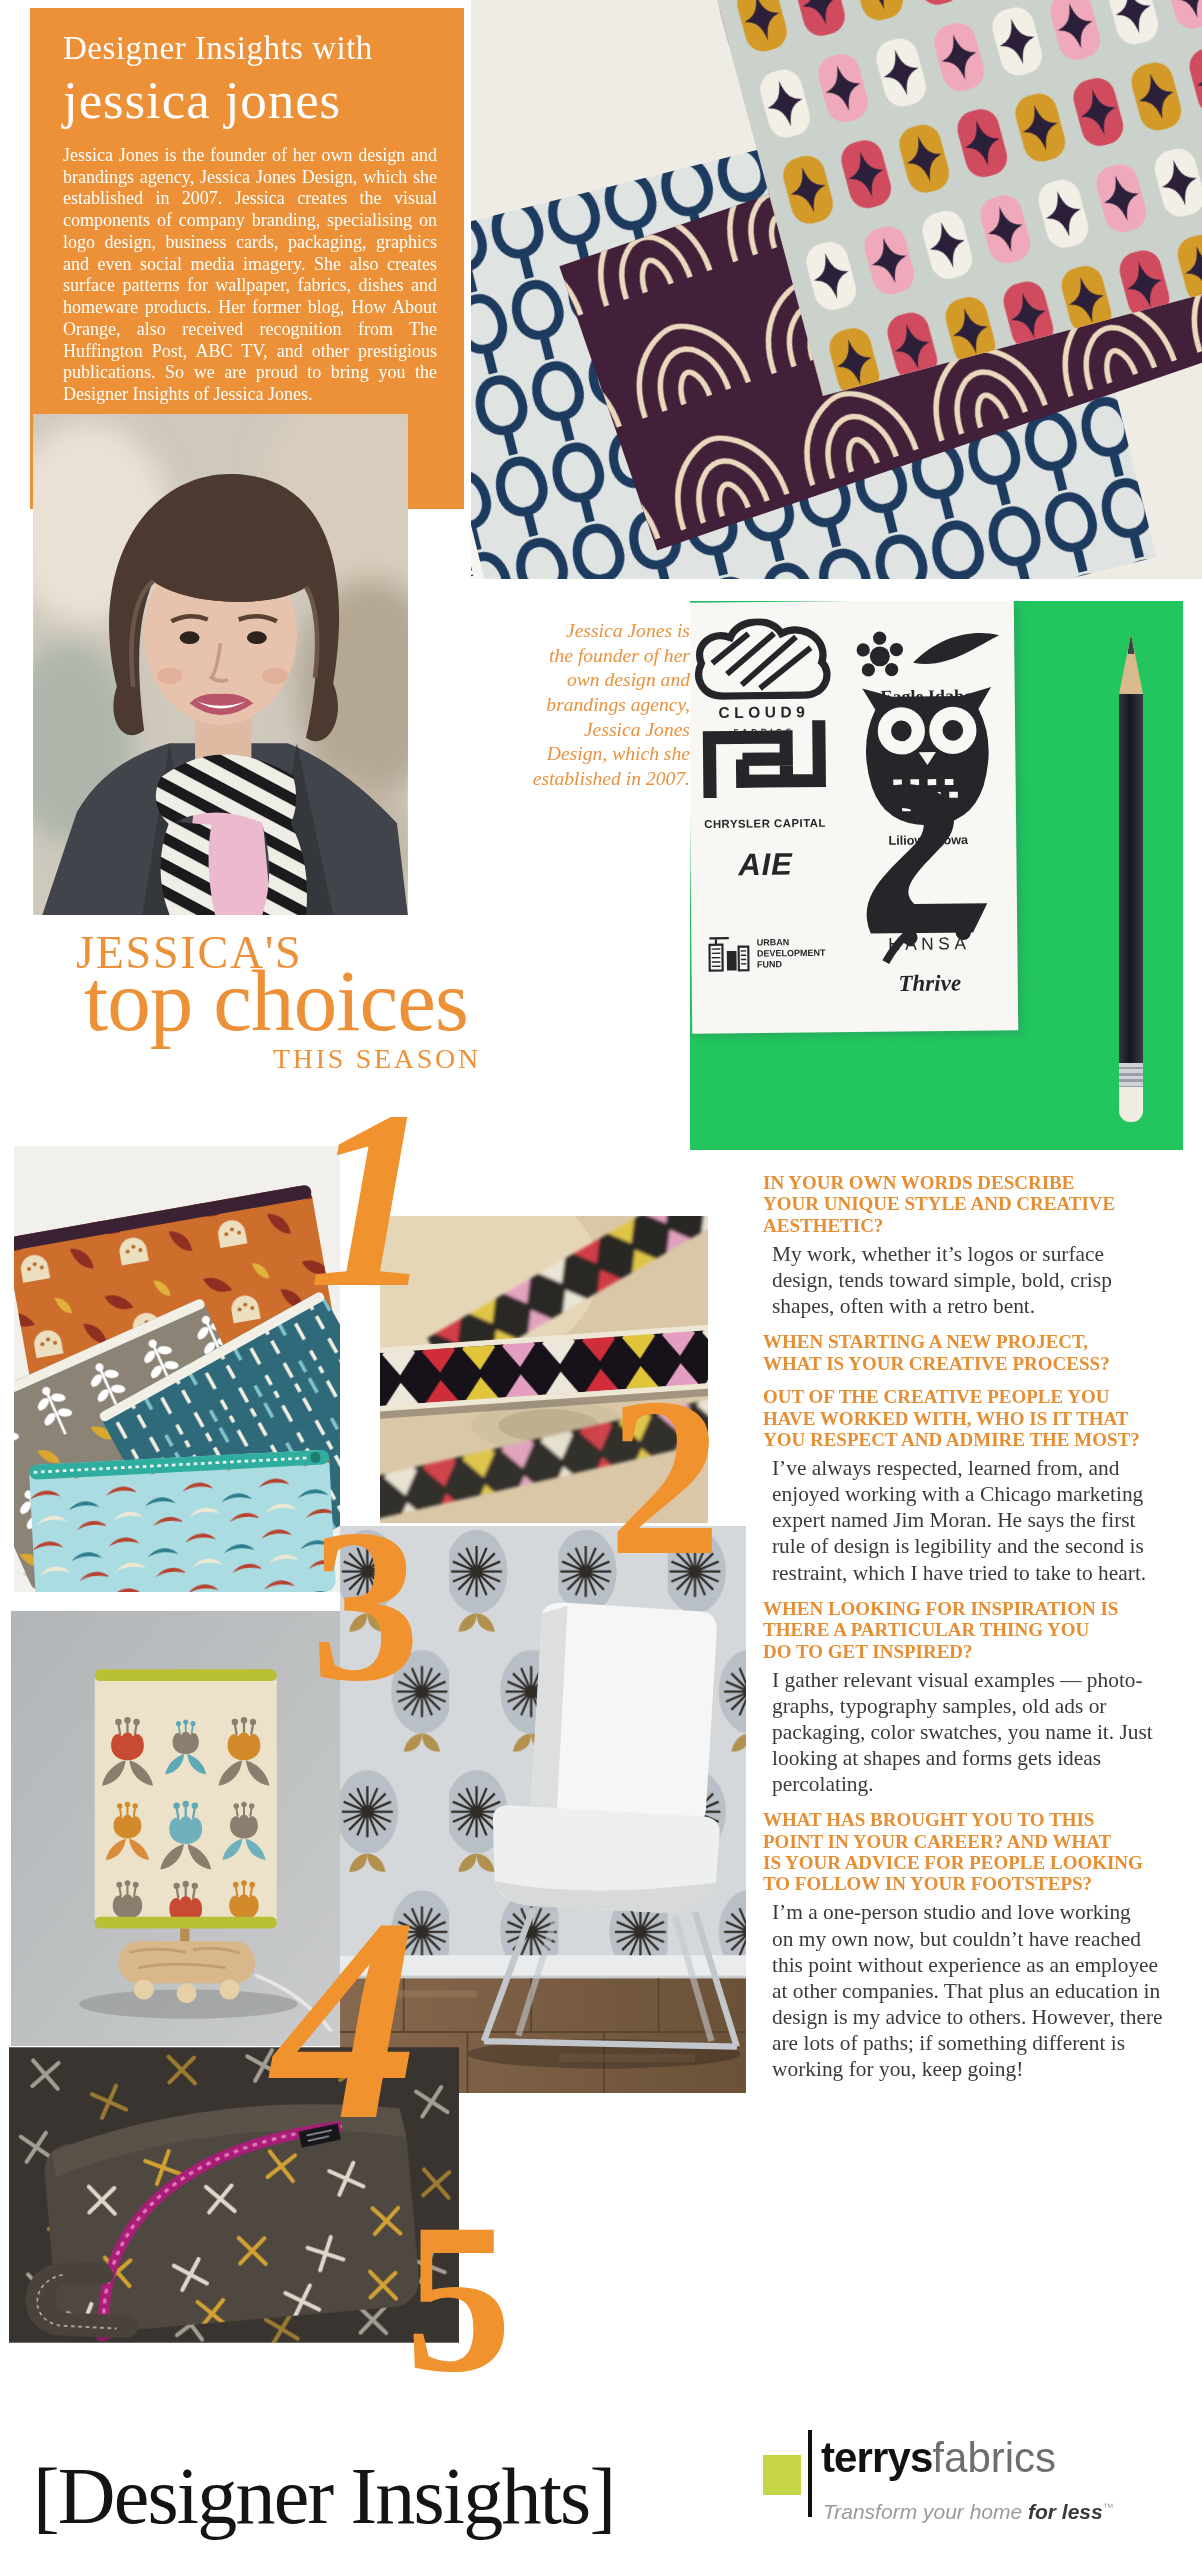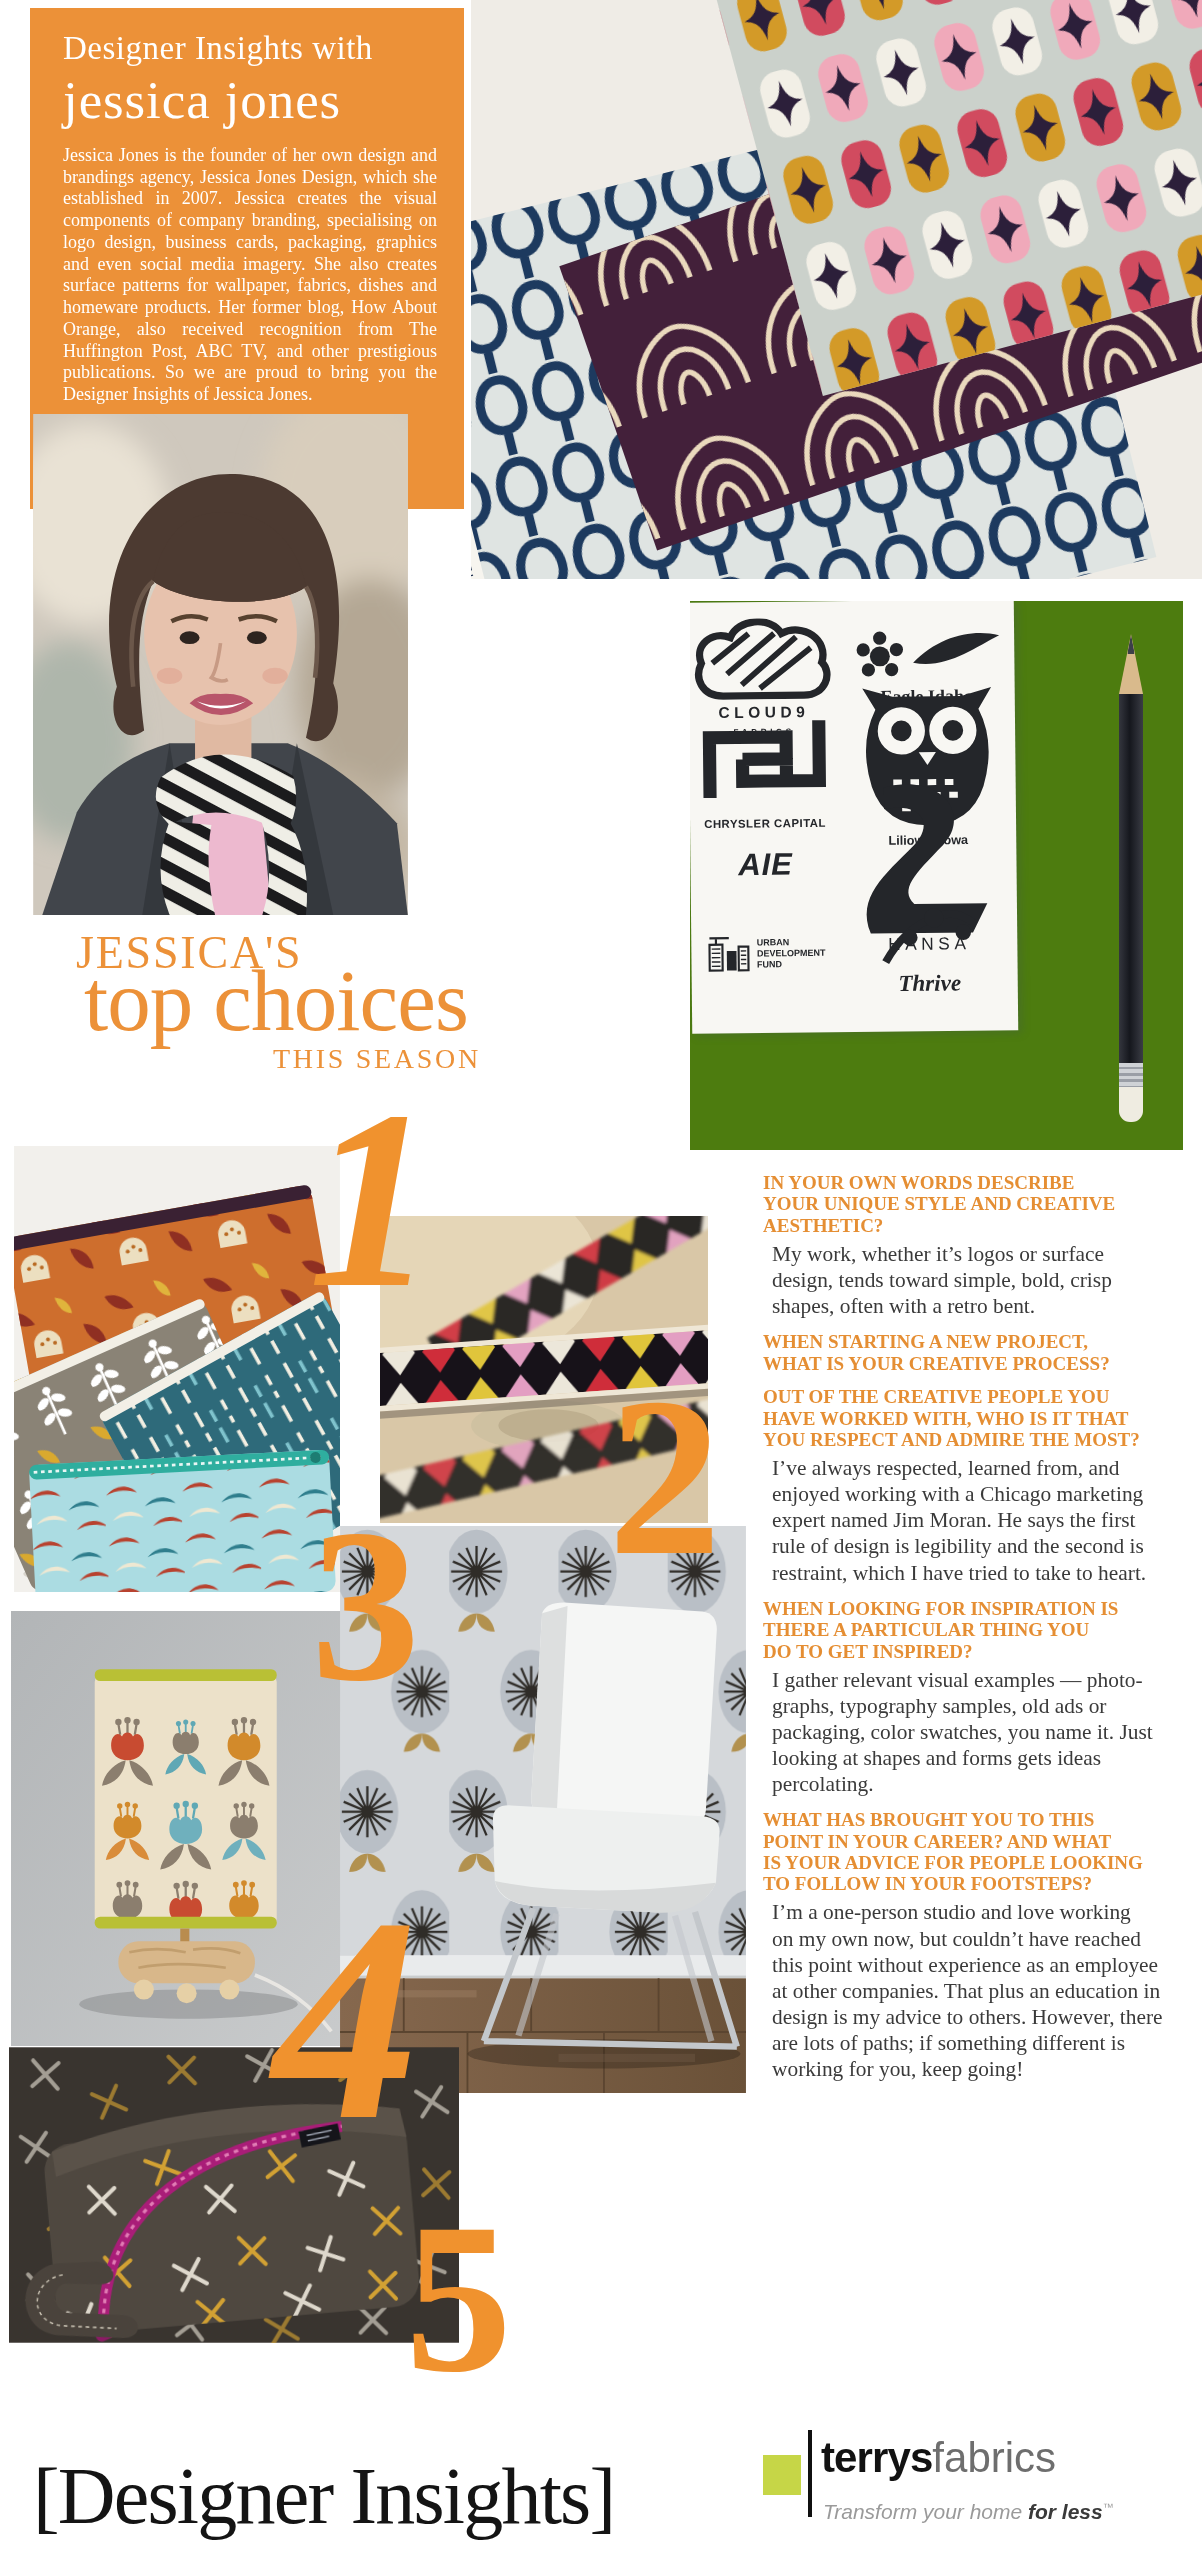--- a/index.html
+++ b/index.html
@@ -31,21 +31,21 @@
   .num.it{font-style:italic;}
   .n1{left:308px;top:1072px;font-size:255px;}
   .n2{left:608px;top:1363px;font-size:227px;}
   .n3{left:311px;top:1497px;font-size:218px;}
   .n4{left:273px;top:1874px;font-size:291px;}
   .n5{left:405px;top:2191px;font-size:214px;}
 
   
   .fabric-photo{left:471px;top:0;width:732px;height:579px;}
   .portrait-photo{left:33px;top:414px;width:375px;height:501px;}
-  .logos-photo{left:690px;top:601px;width:493px;height:549px;background:#4d7c0f;}
+  .logos-photo{left:690px;top:601px;width:493px;height:549px;background:#22c55e;}
   .pouches-photo{left:13.6px;top:1146px;width:326px;height:446px;}
   .ribbon-photo{left:380px;top:1216px;width:328px;height:307px;}
   .lamp-photo{left:11px;top:1611px;width:344px;height:435px;}
   .chair-photo{left:340px;top:1526px;width:406px;height:567px;}
   .bag-photo{left:9px;top:2047px;width:450px;height:296px;}
 
   
   .logo-card{position:absolute;left:0;top:0;width:326px;height:431px;background:#f8f7f3;
              transform:rotate(-.6deg);box-shadow:3.6px 2.7px 9px rgba(60,80,95,.25);}
   .logo-cell{position:absolute;width:146px;text-align:center;color:#24262a;transform:translate(-50%,-50%);
@@ -197,20 +197,27 @@
       <ellipse cx="172" cy="246" rx="11" ry="7" fill="#2e241f"></ellipse>
       <ellipse cx="246" cy="246" rx="11" ry="7" fill="#2e241f"></ellipse>
       <path d="M206 252 Q202 282 196 290 Q206 296 214 292" fill="none" stroke="#c79a84" stroke-width="4"></path>
       <path d="M172 318 Q206 344 242 318 Q228 306 206 308 Q184 306 172 318 Z" fill="#b8556a"></path>
       <path d="M180 316 Q206 326 234 316 Q206 332 180 316 Z" fill="#fff"></path>
       <ellipse cx="150" cy="288" rx="14" ry="9" fill="#d98b7c" opacity=".35"></ellipse>
       <ellipse cx="266" cy="288" rx="14" ry="9" fill="#d98b7c" opacity=".35"></ellipse>
     </svg>
   </div>
 
+  <div class="abs pull-quote">Jessica Jones is
+the founder of her
+own design and
+brandings agency,
+Jessica Jones
+Design, which she
+established in 2007.</div>
 
   <div class="photo logos-photo">
     <div class="logo-card">
 
       <div class="logo-cell lg-c9" style="left:75px;top:76px;">
         <svg class="licon" width="36" height="20" viewBox="0 0 40 22">
           <path d="M9 21 C3 21 1 16 3 12 C1 7 6 3 11 5 C13 0 22 -1 25 4 C31 1 38 6 36 12 C39 15 37 21 31 21 Z" fill="none" stroke="#24262a" stroke-width="2"></path>
           <path d="M6 12 L16 4 M10 15 L23 4 M14 18 L29 5 M19 19 L33 8" stroke="#24262a" stroke-width="1.6"></path>
         </svg>
         <span class="ttl">CLOUD9</span>

